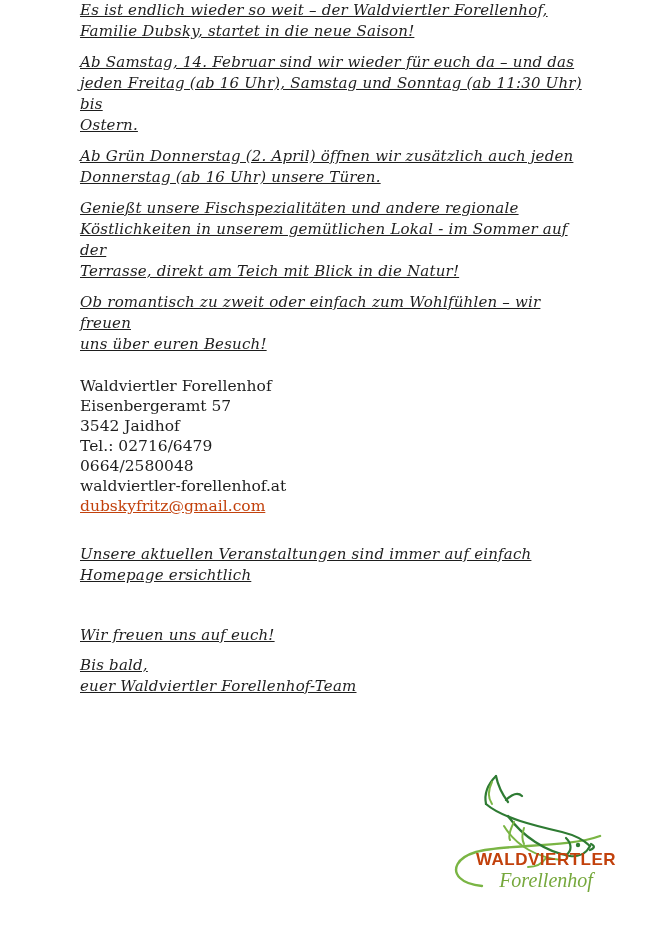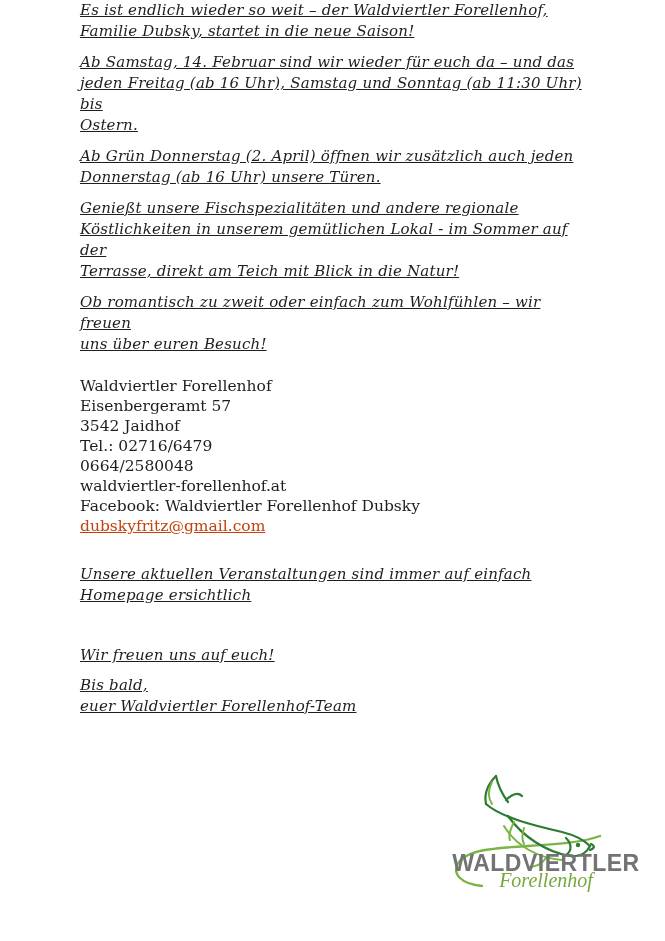--- a/index.html
+++ b/index.html
@@ -60,23 +60,23 @@
   }
   .logo svg { position: absolute; left: 0; top: 0; }
   .logo-brand {
     position: absolute;
     left: 0;
     top: 76px;
     width: 100%;
     text-align: center;
     font-family: "Liberation Sans", sans-serif;
     font-weight: bold;
-    font-size: 23px;
+    font-size: 17px;
     letter-spacing: 0.5px;
-    color: #737373;
+    color: #c2410c;
   }
   .logo-product {
     position: absolute;
     left: 0;
     top: 95px;
     width: 100%;
     text-align: center;
     font-family: Liberation Serif, serif;
     font-style: italic;
     font-size: 20px;
@@ -103,21 +103,20 @@
     <p class="para">Ob romantisch zu zweit oder einfach zum Wohlfühlen – wir freuen
 uns über euren Besuch!</p>
 
     <div class="contact">
       <div class="contact-line">Waldviertler Forellenhof</div>
       <div class="contact-line">Eisenbergeramt 57</div>
       <div class="contact-line">3542 Jaidhof</div>
       <div class="contact-line">Tel.: 02716/6479</div>
       <div class="contact-line">0664/2580048</div>
       <div class="contact-line">waldviertler-forellenhof.at</div>
-      <div class="contact-line">Facebook: Waldviertler Forellenhof Dubsky</div>
       <div class="contact-line">
         <a class="email-link">dubskyfritz@gmail.com</a>
       </div>
     </div>
 
     <p class="para events">Unsere aktuellen Veranstaltungen sind immer auf einfach
 Homepage ersichtlich</p>
 
     <p class="para closing-excited">Wir freuen uns auf euch!</p>
     <p class="para closing-signoff">Bis bald,

